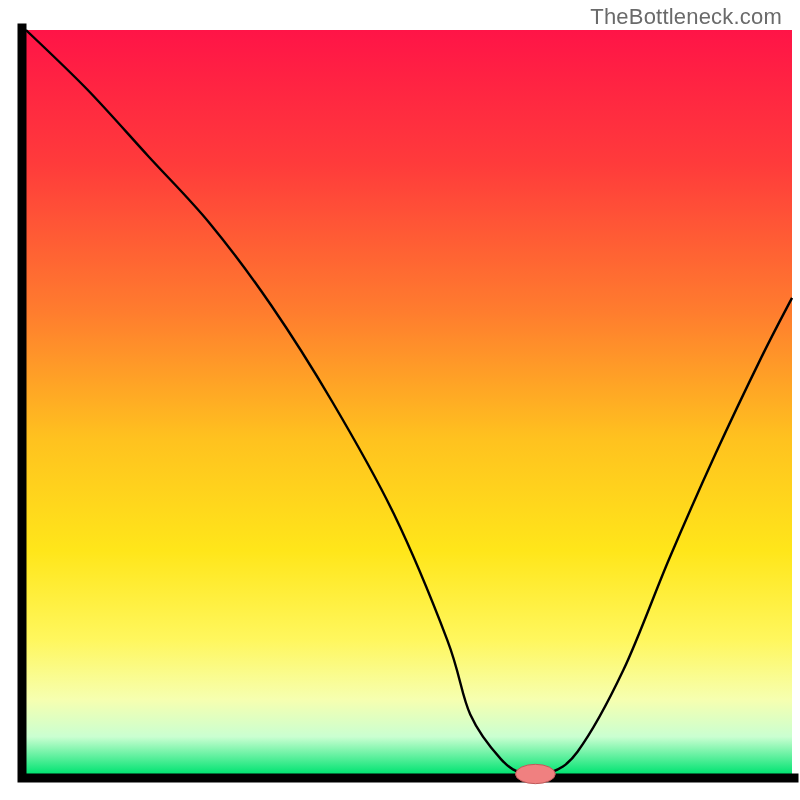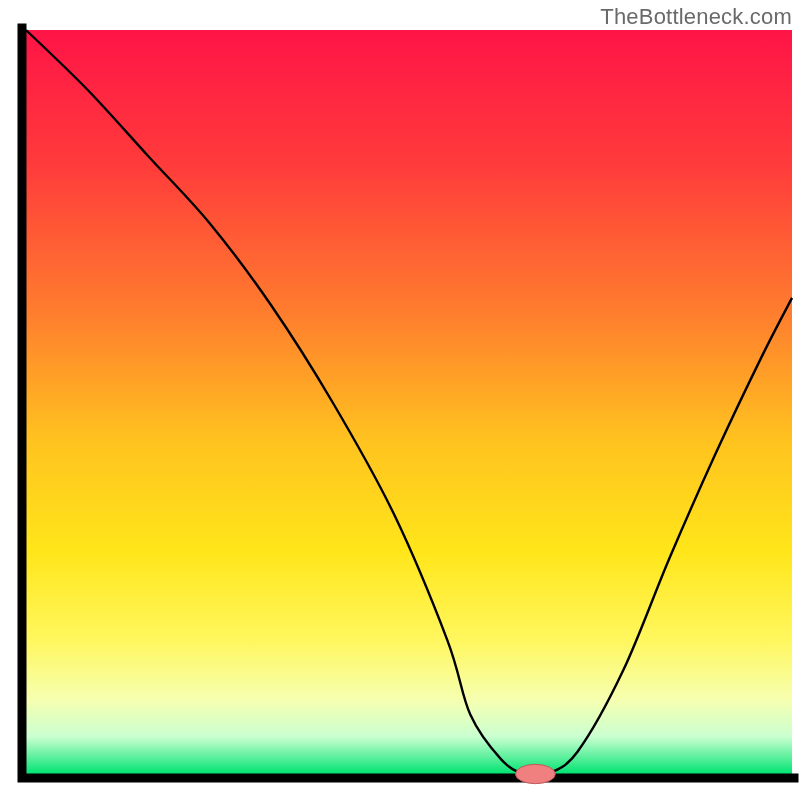--- a/index.html
+++ b/index.html
@@ -11,21 +11,21 @@
     font-family: Arial, Helvetica, sans-serif;
   }
   .stage {
     position: relative;
     width: 800px;
     height: 800px;
   }
   .watermark {
     position: absolute;
     top: 4px;
-    right: 8px;
+    right: 18px;
     font-size: 22px;
     color: #6a6a6a;
     font-weight: 500;
     letter-spacing: 0.2px;
   }
   svg {
     display: block;
   }
 </style>
 </head>

